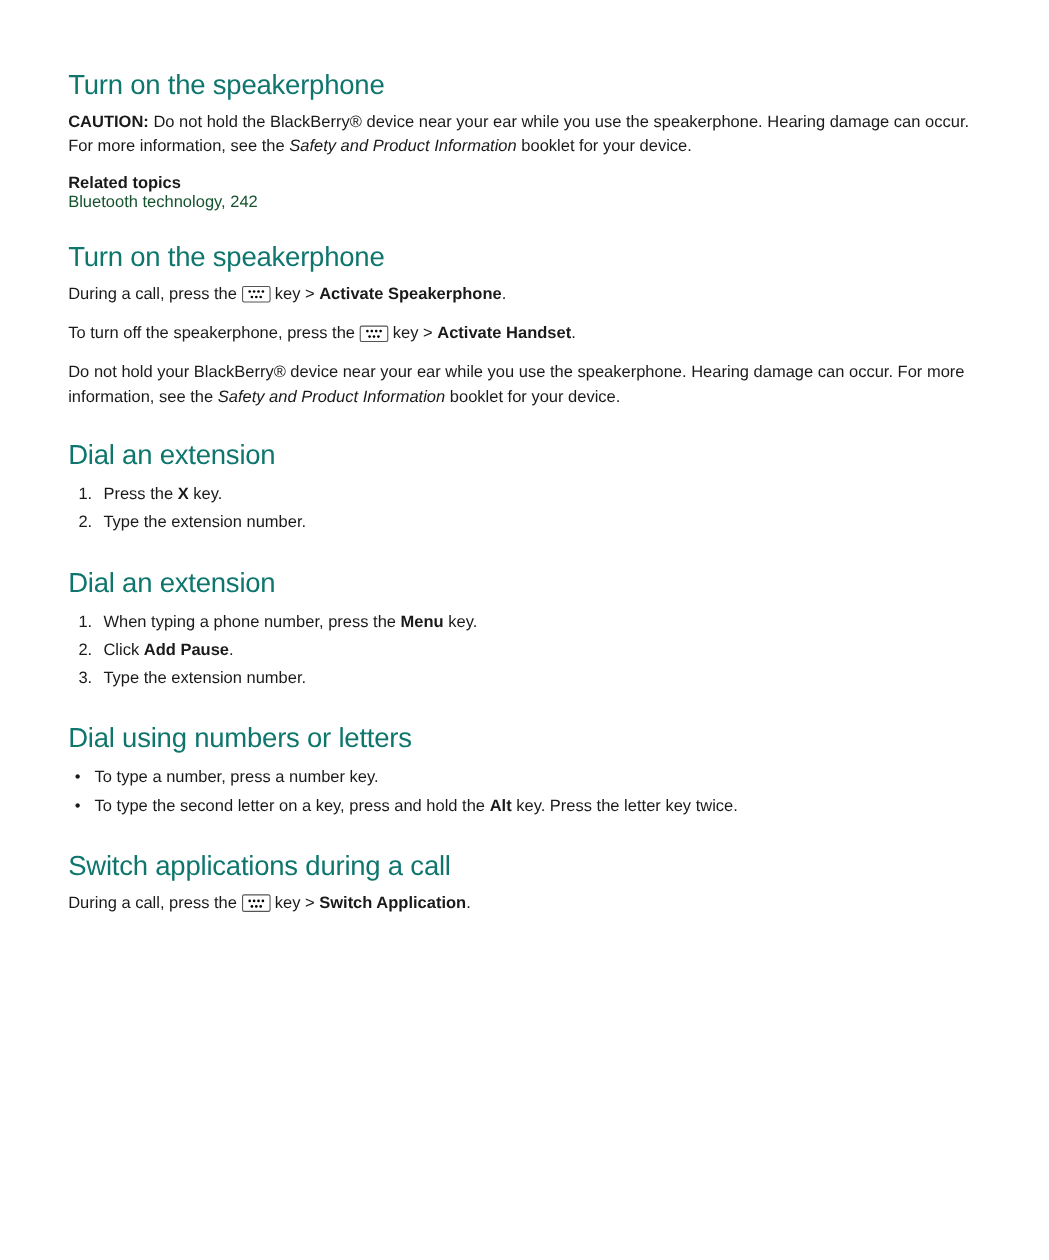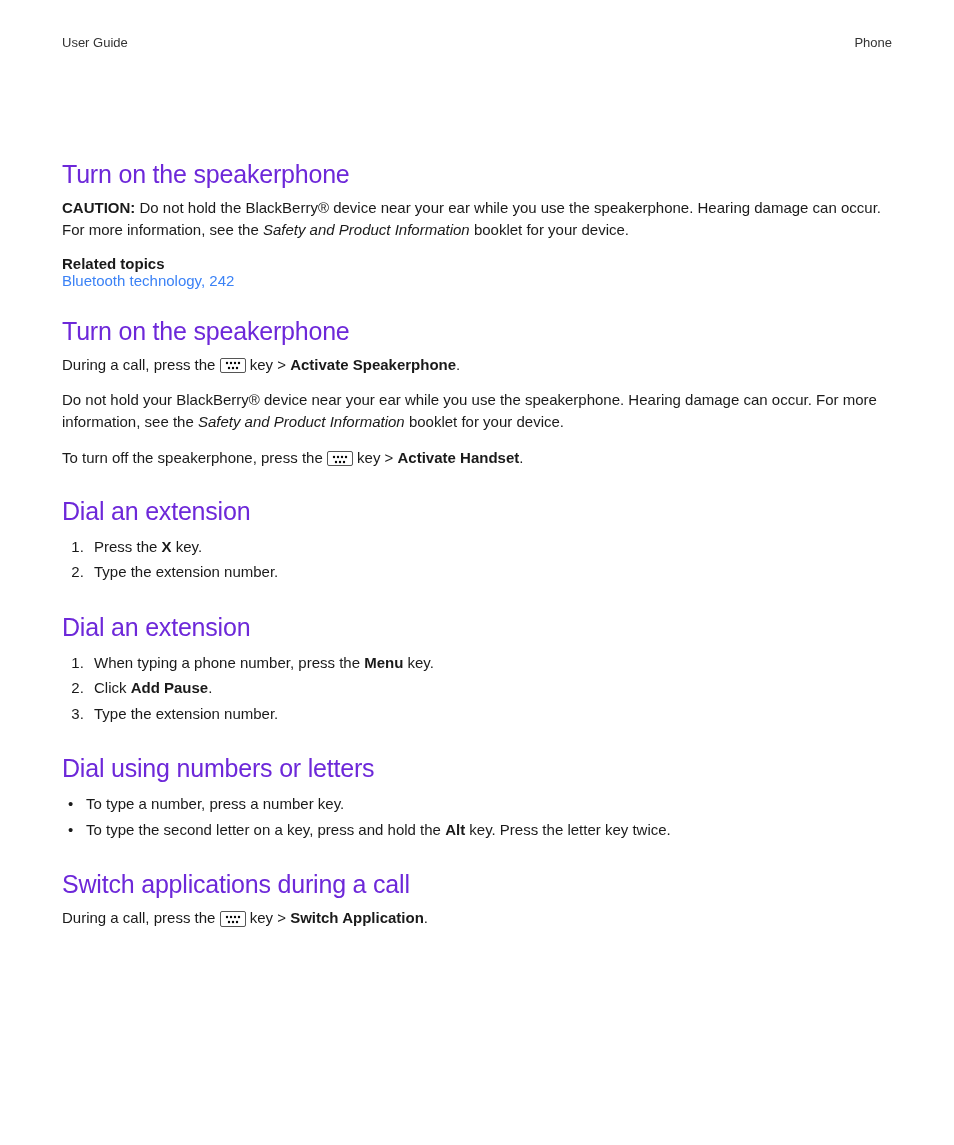--- a/index.html
+++ b/index.html
@@ -21,30 +21,30 @@
     font-size: 13px;
     color: #333;
     margin-bottom: 110px;
   }
   h2.section {
     font-family: "Trebuchet MS", "Segoe UI", Arial, sans-serif;
     font-weight: 400;
     font-size: 25px;
     letter-spacing: -0.2px;
     margin: 28px 0 8px 0;
-    color: #6d28d9;
+    color: #0f766e;
   }
   p.body {
     margin: 8px 0 14px 0;
     line-height: 1.45;
   }
   .bold { font-weight: 700; }
   .italic { font-style: italic; }
   a.link {
-    color: #3b82f6;
+    color: #14532d;
     text-decoration: none;
   }
   ol.steps {
     margin: 6px 0 0 0;
     padding-left: 26px;
     line-height: 1.7;
   }
   ol.steps li {
     padding-left: 6px;
   }
@@ -76,24 +76,20 @@
   .mini-speaker {
     display:inline-block;
     vertical-align: middle;
   }
 </style>
 </head>
 <body>
 
 <div class="page">
 
-  <div class="header">
-    <span>User Guide</span>
-    <span>Phone</span>
-  </div>
 
   <h2 class="section">Turn on the speakerphone</h2>
   <p class="body">
     <span class="bold">CAUTION:</span><span> Do not hold the BlackBerry® device near your ear while you use the speakerphone. Hearing damage can occur. For more information, see the </span><span class="italic">Safety and Product Information</span><span> booklet for your device.</span>
   </p>
   <div>
     <div class="bold">Related topics</div>
     <a href="#" class="link">Bluetooth technology, 242</a>
   </div>
 
@@ -103,32 +99,32 @@
           <circle cx="3" cy="3" r="1.2"></circle>
           <circle cx="7" cy="3" r="1.2"></circle>
           <circle cx="11" cy="3" r="1.2"></circle>
           <circle cx="15" cy="3" r="1.2"></circle>
           <circle cx="5" cy="8" r="1.2"></circle>
           <circle cx="9" cy="8" r="1.2"></circle>
           <circle cx="13" cy="8" r="1.2"></circle>
         </svg></span><span> key &gt; </span><span class="bold">Activate Speakerphone</span><span>.</span>
   </p>
   <p class="body">
-    <span>Do not hold your BlackBerry® device near your ear while you use the speakerphone. Hearing damage can occur. For more information, see the </span><span class="italic">Safety and Product Information</span><span> booklet for your device.</span>
-  </p>
-  <p class="body">
     <span>To turn off the speakerphone, press the </span><span class="key-icon"><svg width="18" height="11" viewBox="0 0 18 11">
           <circle cx="3" cy="3" r="1.2"></circle>
           <circle cx="7" cy="3" r="1.2"></circle>
           <circle cx="11" cy="3" r="1.2"></circle>
           <circle cx="15" cy="3" r="1.2"></circle>
           <circle cx="5" cy="8" r="1.2"></circle>
           <circle cx="9" cy="8" r="1.2"></circle>
           <circle cx="13" cy="8" r="1.2"></circle>
         </svg></span><span> key &gt; </span><span class="bold">Activate Handset</span><span>.</span>
+  </p>
+  <p class="body">
+    <span>Do not hold your BlackBerry® device near your ear while you use the speakerphone. Hearing damage can occur. For more information, see the </span><span class="italic">Safety and Product Information</span><span> booklet for your device.</span>
   </p>
 
   <h2 class="section">Dial an extension</h2>
   <ol class="steps">
     <li><span>Press the </span><span class="bold">X</span><span> key.</span></li>
     <li>Type the extension number.</li>
   </ol>
 
   <h2 class="section">Dial an extension</h2>
   <ol class="steps">

